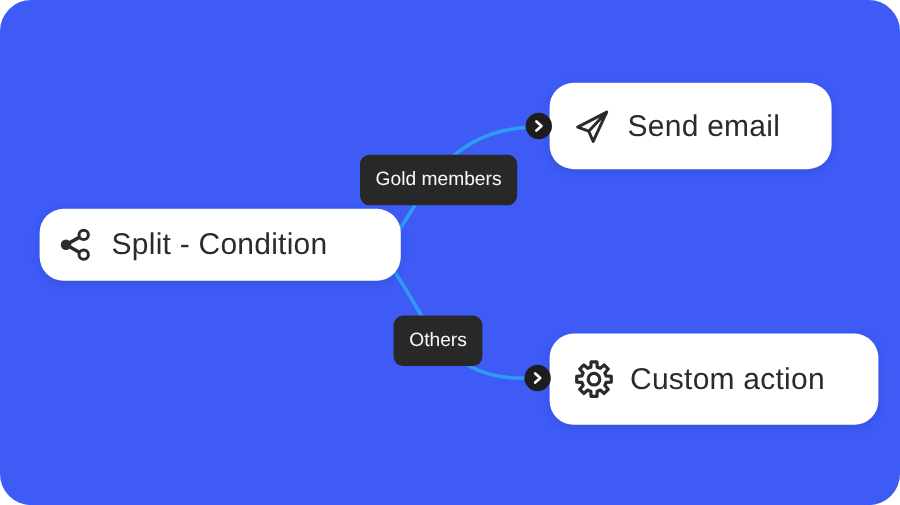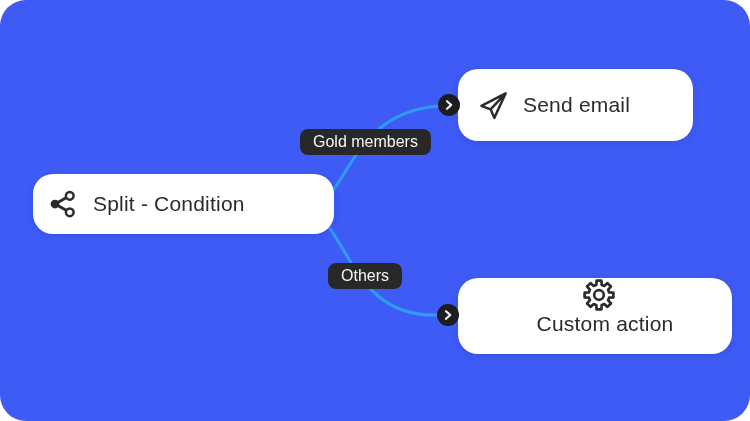--- a/index.html
+++ b/index.html
@@ -23,21 +23,21 @@
   }
   .connectors path {
     fill: none;
     stroke: var(--connector, #2E9CF1);
     stroke-width: 3;
     stroke-linecap: round;
   }
   .chip {
     position: absolute;
     z-index: 2;
-    height: 26px;
+    height: 42px;
     display: inline-flex;
     align-items: center;
     padding: 0 13px;
     background: #282828;
     color: #f7f7f7;
     font-size: 16px;
     border-radius: 8px;
     white-space: nowrap;
   }
   .node {
@@ -48,30 +48,30 @@
     background: #ffffff;
     border-radius: 20px;
     box-shadow: 0 2px 7px rgba(10, 20, 90, 0.13);
     color: #2b2b2b;
   }
   .node .icon {
     display: inline-flex;
     flex: 0 0 auto;
   }
   .node .node-label {
-    font-size: 21px;
+    font-size: 25px;
     color: #2b2b2b;
     white-space: nowrap;
     letter-spacing: 0.2px;
   }
   .node-split   { left: 33px;  top: 174px; width: 285px; height: 60px; padding-left: 16px; }
   .node-split .icon { margin-right: 14px; }
   .node-send    { left: 458px; top: 69px;  width: 216px; height: 72px; padding-left: 19px; }
   .node-send .icon { margin-right: 13px; }
-  .node-custom  { left: 458px; top: 278px; width: 254px; height: 76px; padding-left: 20px; flex-direction: column; }
+  .node-custom  { left: 458px; top: 278px; width: 254px; height: 76px; padding-left: 20px; }
   .node-custom .icon { margin-right: 13px; }
   .badge {
     position: absolute;
     z-index: 4;
     width: 22px;
     height: 22px;
     background: #1d1d1d;
     border-radius: 50%;
     display: flex;
     align-items: center;

